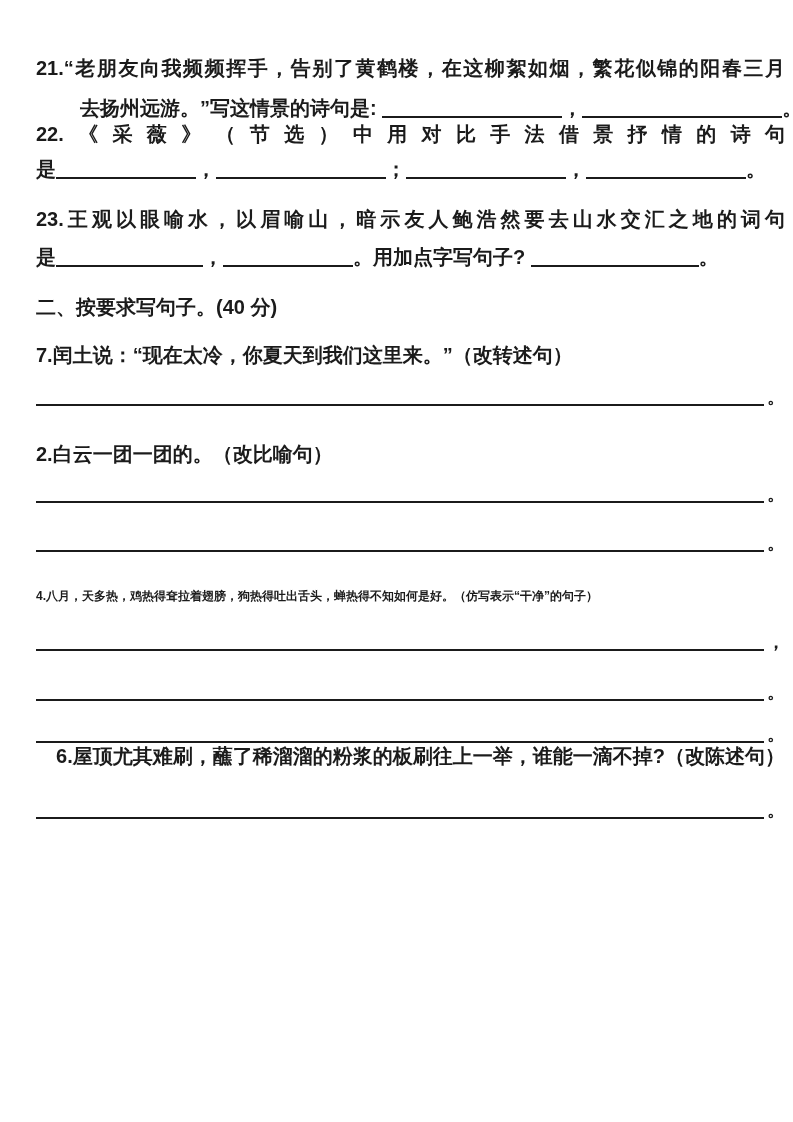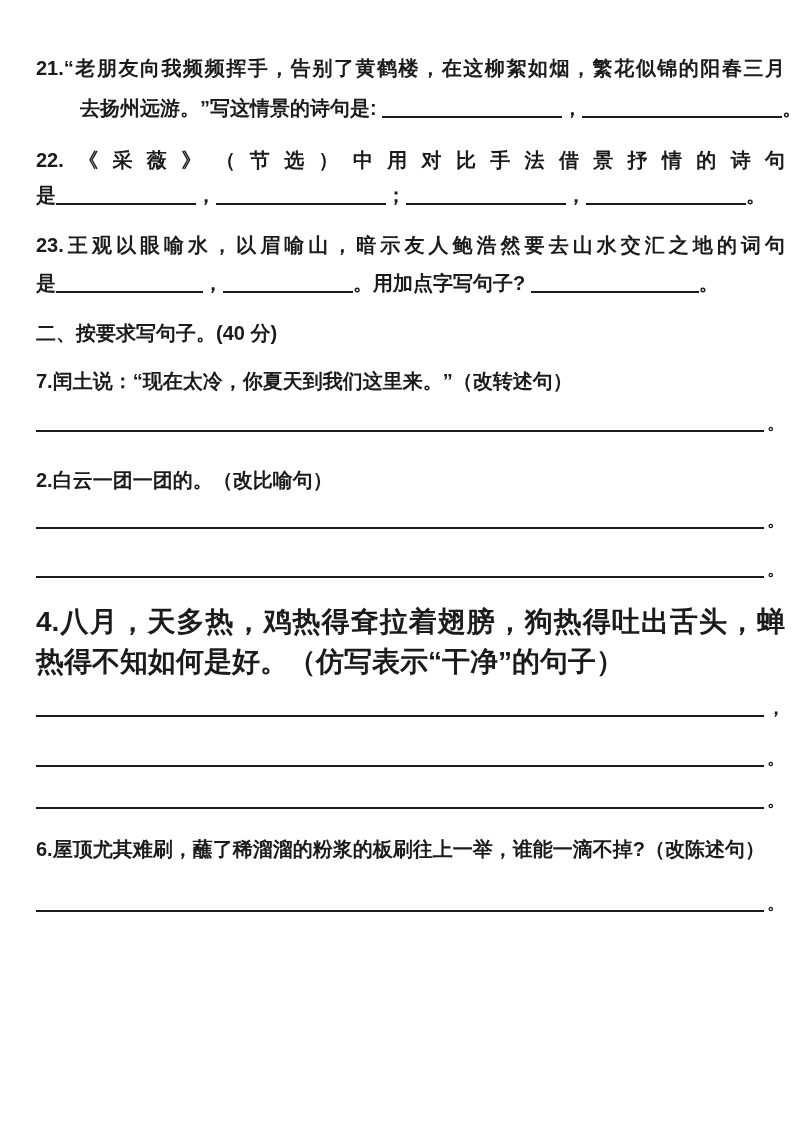--- a/index.html
+++ b/index.html
@@ -53,30 +53,30 @@
     flex:0 0 auto;
   }
   
   .dotted{
     -webkit-text-emphasis:filled dot #1b1b1b;
     -webkit-text-emphasis-position:under right;
     text-emphasis:filled dot #1b1b1b;
     text-emphasis-position:under right;
   }
   .q4para{
-    font-size:28px;
+    font-size:12px;
     line-height:40px;
     font-weight:600;
     text-align:justify;
   }
-  .mt14{margin-top:14px;margin-left:44px;} .mt26{margin-top:26px;} .mt9{margin-top:9px;}
+  .mt14{margin-top:14px;margin-left:44px;} .mt26{} .mt9{margin-top:9px;}
   .mt19{margin-top:24px;} .mt12{margin-top:12px;} .mt24{margin-top:24px;}
   .mt22{margin-top:22px;} .mt35{margin-top:35px;} .mt10{margin-top:10px;}
   .mt34{margin-top:34px;} .mt23{margin-top:23px;} .mt28{margin-top:28px;}
-  .mt16{margin-top:16px;} .mt27{margin-top:27px;}
+  .mt16{margin-top:16px;} .mt27{text-align:right;}
 </style>
 </head>
 <body>
 
 <div class="sheet">
 
   <div class="tline justify-full">21.“老朋友向我频频挥手，告别了黄鹤楼，在这柳絮如烟，繁花似锦的阳春三月</div>
   <div class="tline mt14">
     <span>去扬州远游。”写这情景的诗句是:</span>
     <span class="blank b180"></span><span>，</span><span class="blank b200"></span><span>。</span>

